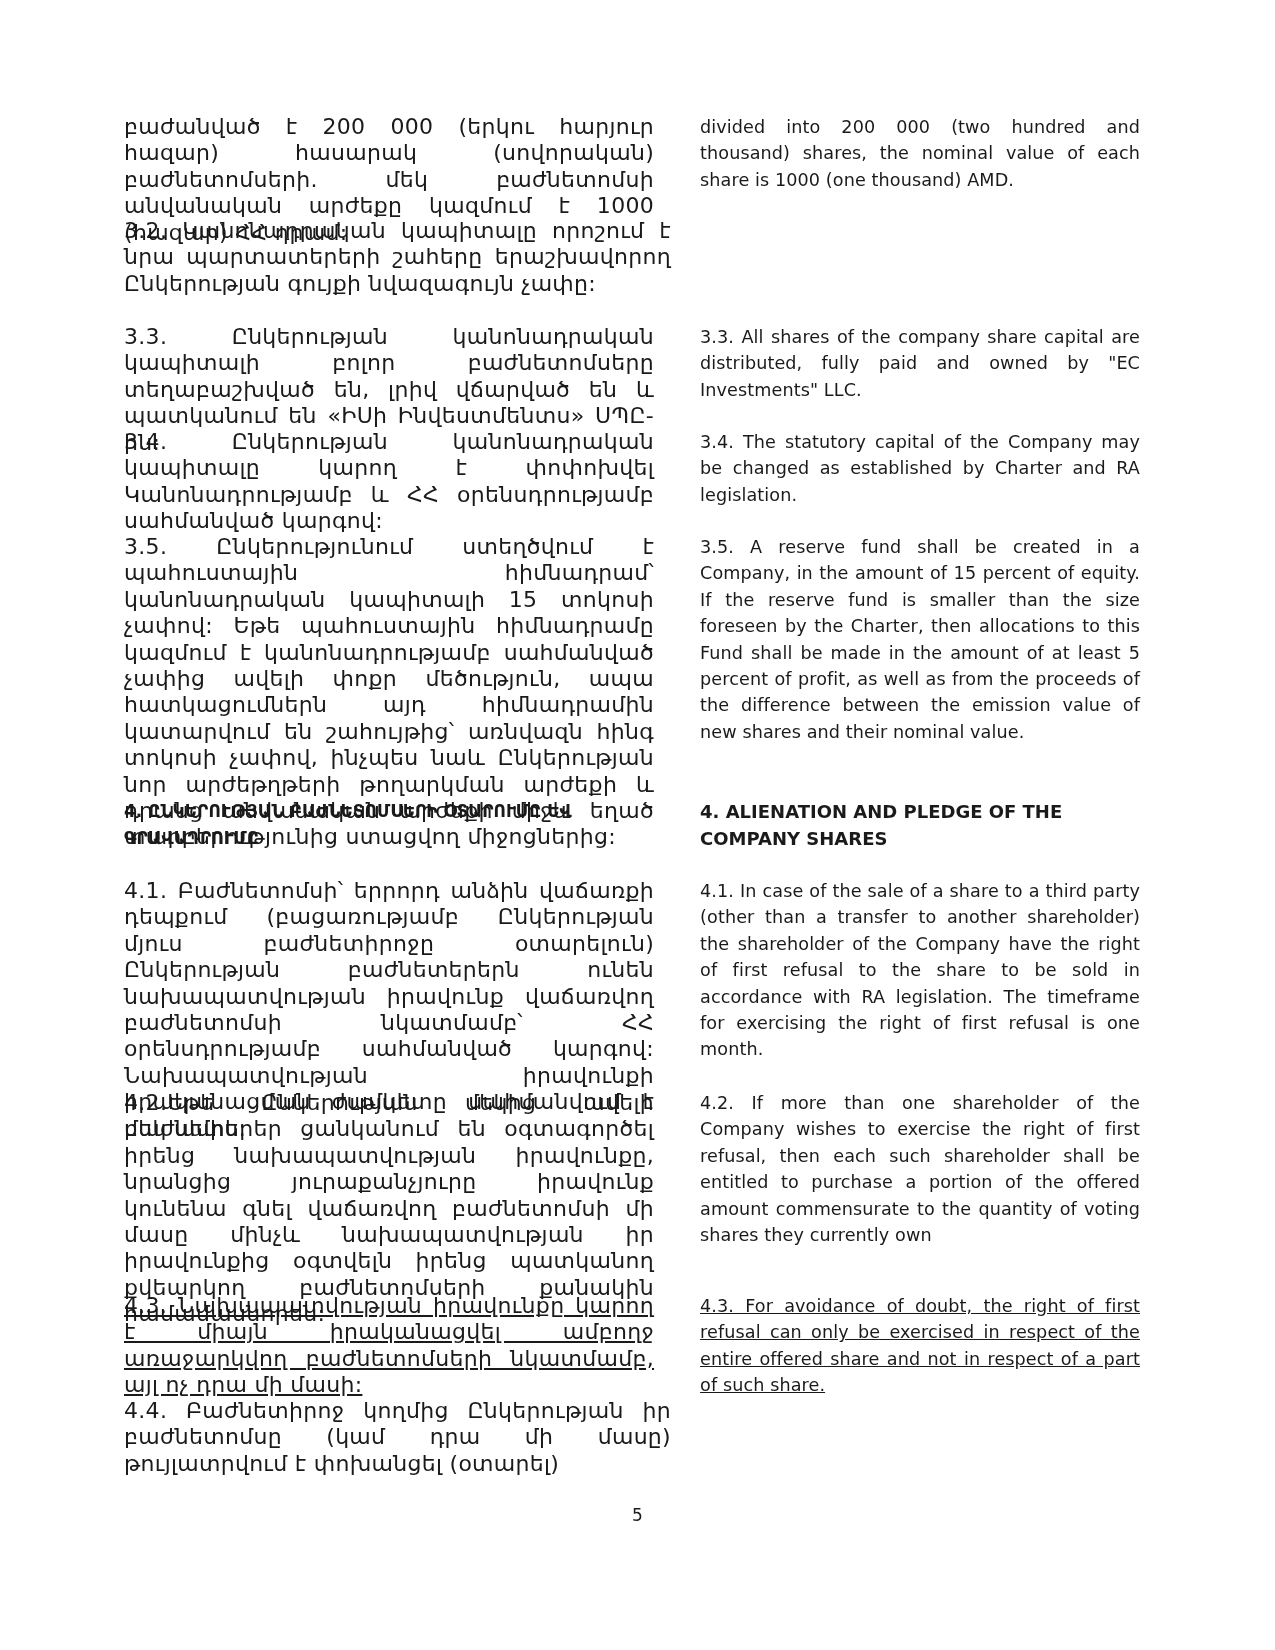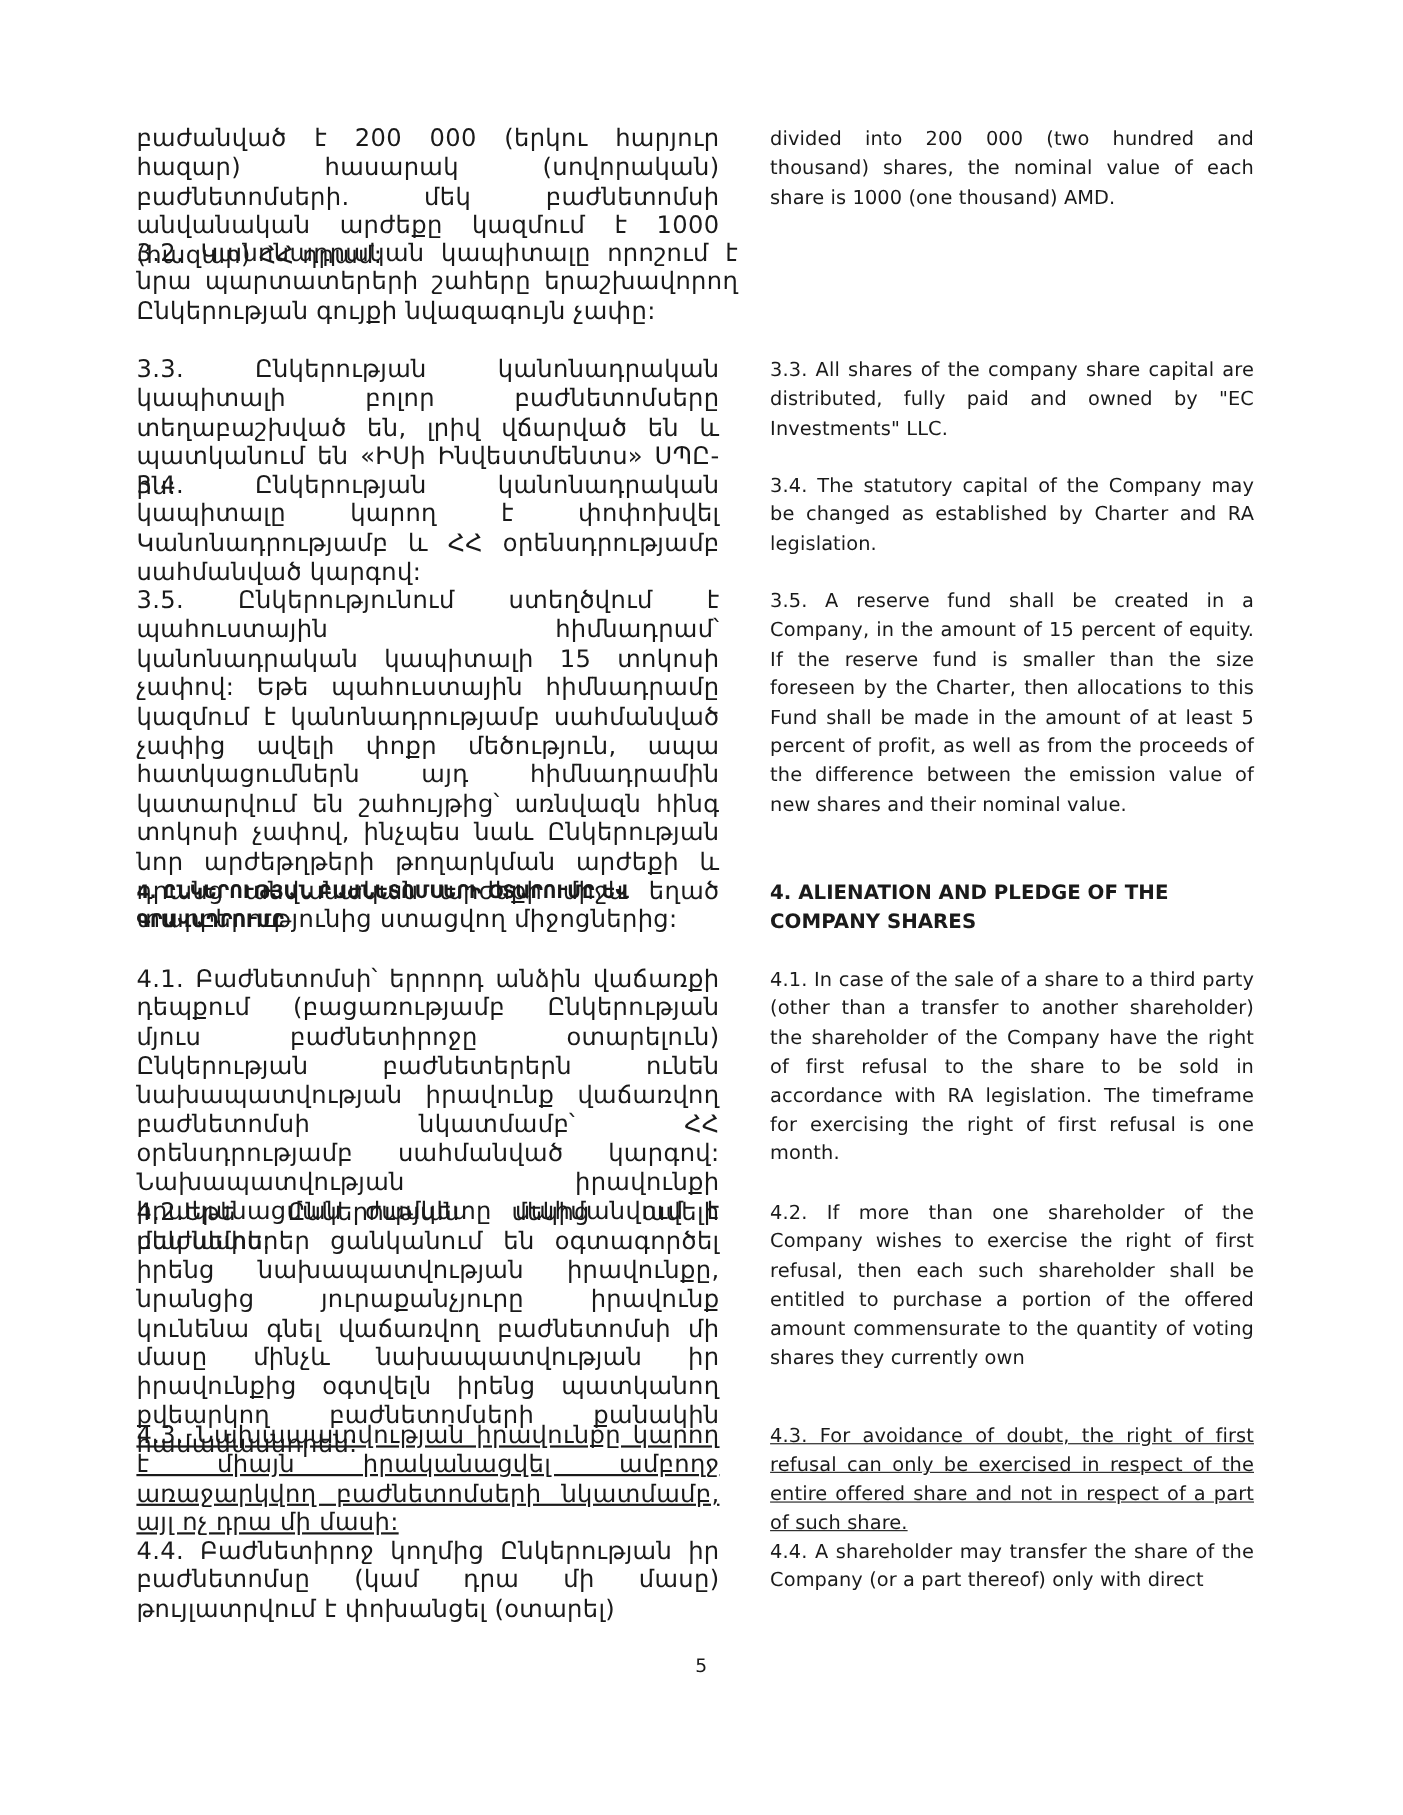--- a/index.html
+++ b/index.html
@@ -96,19 +96,16 @@
       </div>
     <div class="col-en">
         <p class="p">4.3. For avoidance of doubt, the right of first refusal can only be exercised in respect of the entire offered share and not in respect of a part of such share.</p>
       </div>
   </div>
 
   <div class="row" style="top:1398px;">
     <div class="col-hy">
         <p class="p">4.4. Բաժնետիրոջ կողմից Ընկերության իր բաժնետոմսը (կամ դրա մի մասը) թույլատրվում է փոխանցել (օտարել)</p>
       </div>
-    <div class="col-en">
-        <p class="p">4.4. A shareholder may transfer the share of the Company (or a part thereof) only with direct</p>
-      </div>
   </div>
 
   <div class="pagenum">5</div>
 </div>
 
 </body></html>

